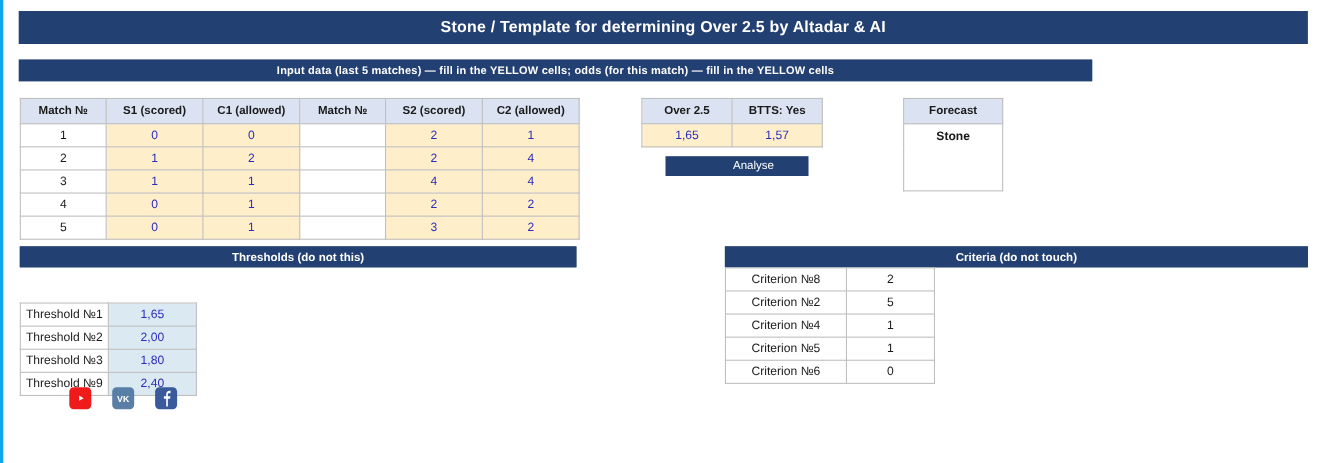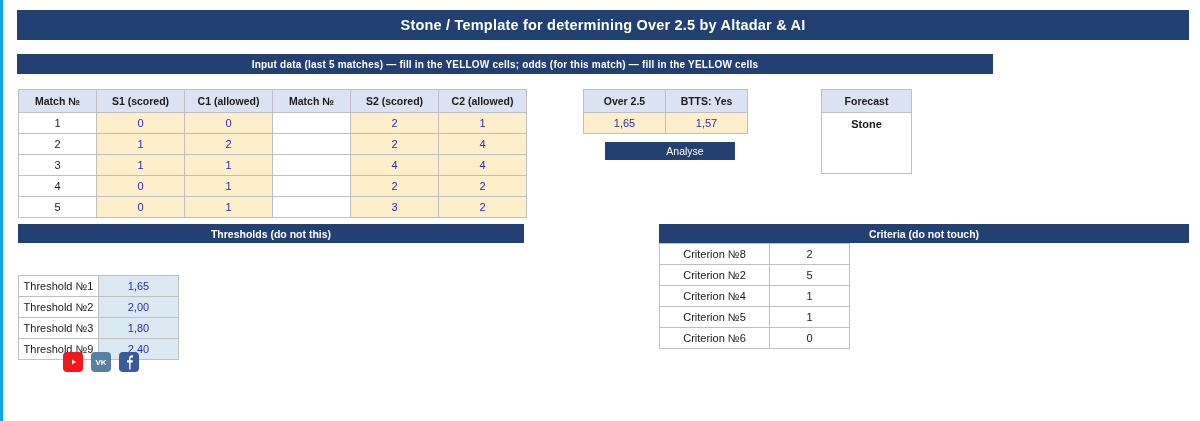--- a/index.html
+++ b/index.html
@@ -156,21 +156,21 @@
   #criteria-table { left: 656px; top: 243px; }
   #criteria-table col.c-lbl { width: 110px; }
   #criteria-table col.c-val { width: 80px; }
 
   
   #social-bar {
     position: absolute;
     left: 60px; top: 352px;
     display: flex;
     align-items: center;
-    gap: 8px;
+    gap: 19px;
   }
   .social-icon {
     width: 20px; height: 20px;
     border-radius: 4px;
     display: flex;
     align-items: center;
     justify-content: center;
     cursor: pointer;
   }
   .social-icon svg { display: block; }

